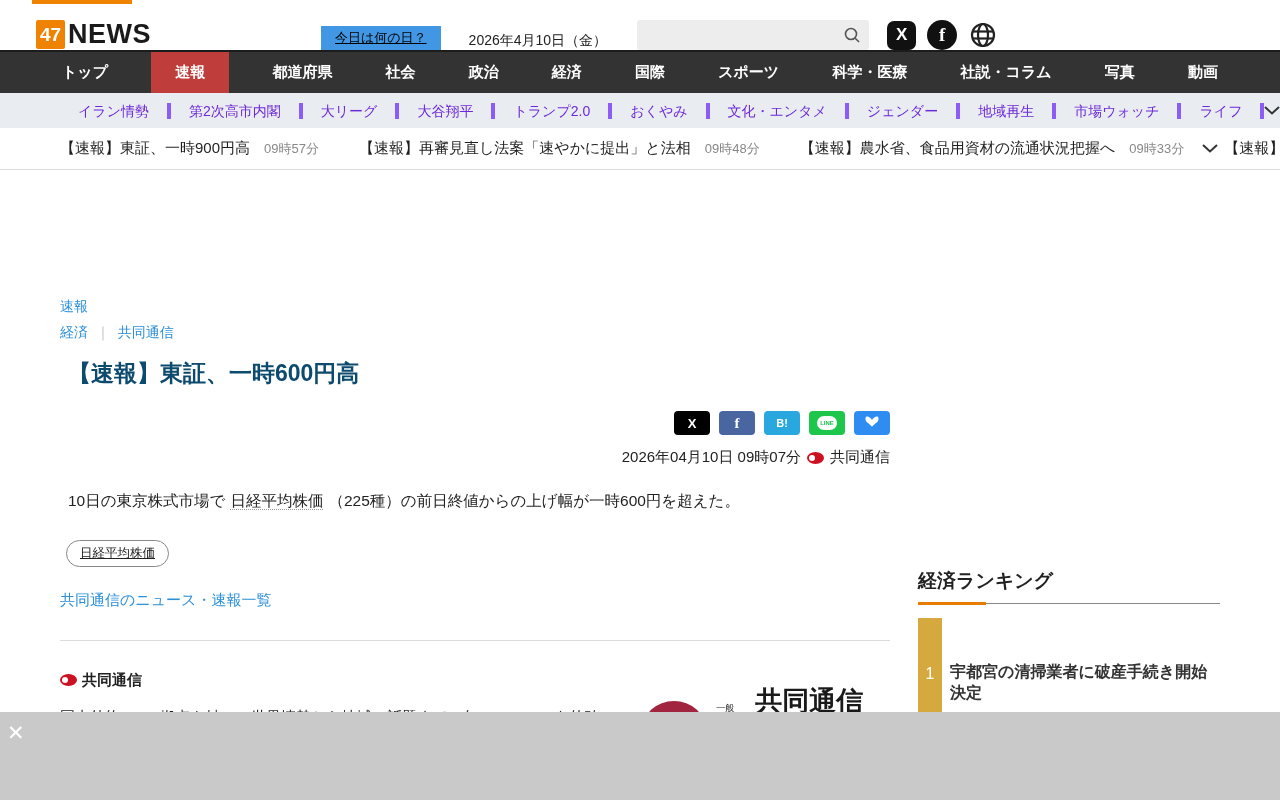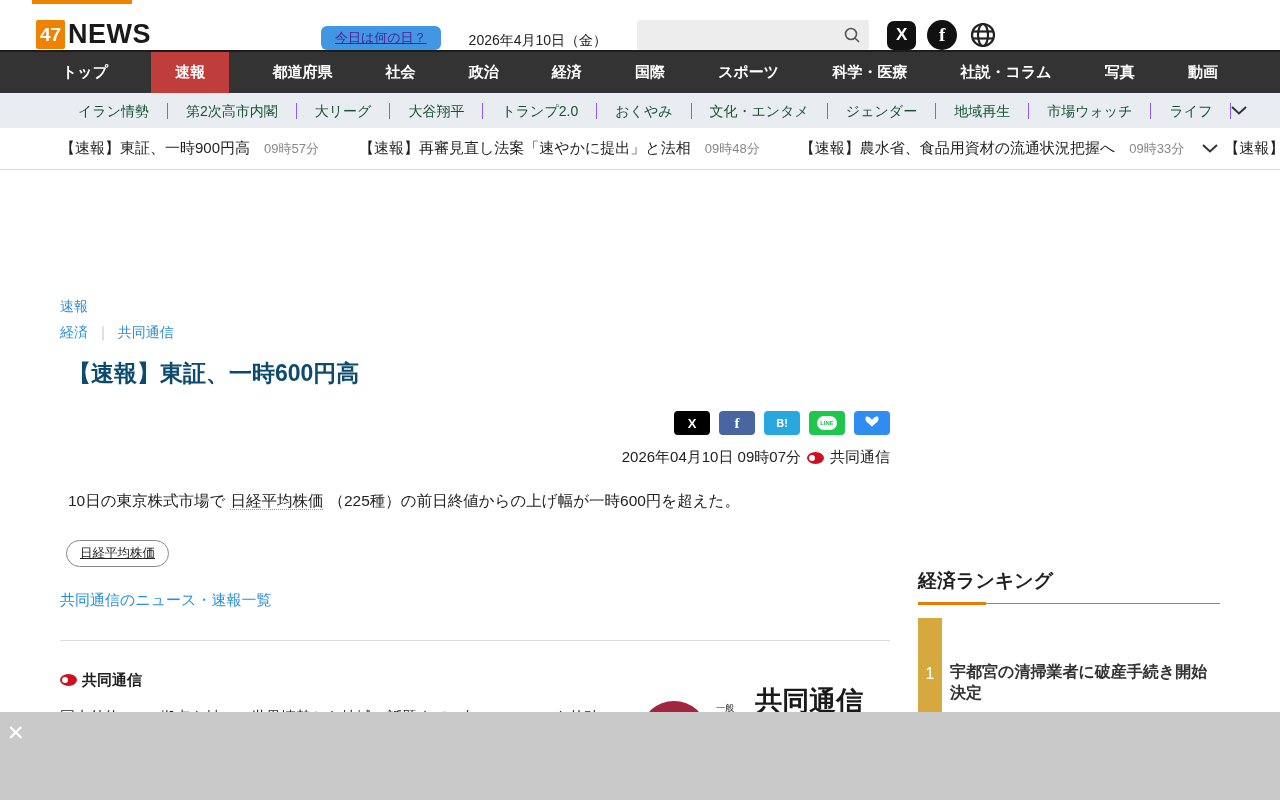--- a/index.html
+++ b/index.html
@@ -7,43 +7,43 @@
     font-family:"Liberation Sans","DejaVu Sans",sans-serif; color:#222; }
 
   
   .top-header { position:relative; height:50px; background:#fff; display:flex; align-items:flex-end; padding:0 36px; }
   .top-accent { position:absolute; top:0; left:32px; width:100px; height:4px; background:#ef8200; }
   .logo { display:flex; align-items:center; cursor:pointer; }
   .logo-num { width:29px; height:29px; background:#ef8200; color:#fff; font-weight:bold; font-size:19px;
     display:flex; align-items:center; justify-content:center; border-radius:2px; }
   .logo-news { font-size:27px; font-weight:bold; letter-spacing:0.5px; color:#1a1a1a; margin-left:3px; }
   .tagline { font-size:13px; color:#333; margin-left:18px; }
-  .today-btn { margin-left:170px; background:#4197e3; color:#4c1d95; font-size:13px; border:none;
-    border-radius:6px; height:24px; padding:0 14px; text-decoration:underline; cursor:pointer; white-space:nowrap; }
+  .today-btn { margin-left:170px; background:#4197e3; color:#000000; font-size:13px; border:none;
+    border-radius:0; height:24px; padding:0 14px; text-decoration:underline; cursor:pointer; white-space:nowrap; }
   .header-date { font-size:14px; color:#222; margin-left:28px; white-space:nowrap; }
   .search-box { margin-left:30px; width:232px; height:30px; background:#ededed; border-radius:3px;
     display:flex; align-items:center; padding:0 8px; }
   .search-input { flex:1; border:none; background:transparent; outline:none; font-size:13px; height:100%; }
   .hdr-icons { display:flex; align-items:center; gap:11px; margin-left:18px; }
   .icon-x { width:29px; height:29px; background:#111; color:#fff; border-radius:7px; font-weight:bold;
     font-size:17px; display:flex; align-items:center; justify-content:center; cursor:pointer; }
   .icon-fb { width:30px; height:30px; background:#111; color:#fff; border-radius:50%; font-weight:bold;
     font-size:19px; font-family:"Liberation Serif",serif; display:flex; align-items:center; justify-content:center; cursor:pointer; }
   .icon-globe { width:30px; height:30px; display:flex; align-items:center; justify-content:center; cursor:pointer; }
 
   
   .main-nav { height:43px; background:#333; border-top:2px solid #1c1c1c; display:flex; align-items:stretch;
     justify-content:space-between; padding:0 52px; }
   .nav-item { color:#fff; font-size:15px; font-weight:bold; display:flex; align-items:center;
     padding:0 10px; cursor:pointer; white-space:nowrap; }
   .nav-item.active { background:#bf3e3b; padding:0 24px; }
 
   
   .sub-nav { height:35px; background:#e9edf1; display:flex; align-items:center; padding:0 60px; }
-  .sub-item { font-size:14px; color:#14532d; padding:0 18px; border-right:1px solid #8b5cf6;
+  .sub-item { font-size:14px; color:#6d28d9; padding:0 18px; border-right:4px solid #8b5cf6;
     cursor:pointer; white-space:nowrap; line-height:16px;text-align:center; }
   .sub-item:last-of-type { border-right:1px solid #c6ccd4; }
   .sub-chevron { margin-left:auto; margin-right:8px; cursor:pointer; display:flex; align-items:center; }
 
   
   .ticker { position:relative; height:42px; background:#fff; border-bottom:1px solid #ddd;
     display:flex; align-items:center; padding:0 60px; overflow:hidden; white-space:nowrap; }
   .ticker-item { display:flex; align-items:baseline; cursor:pointer; }
   .ticker-title { font-size:15px; color:#1f1f1f; }
   .ticker-time { font-size:13px; color:#888; margin-left:14px; }

